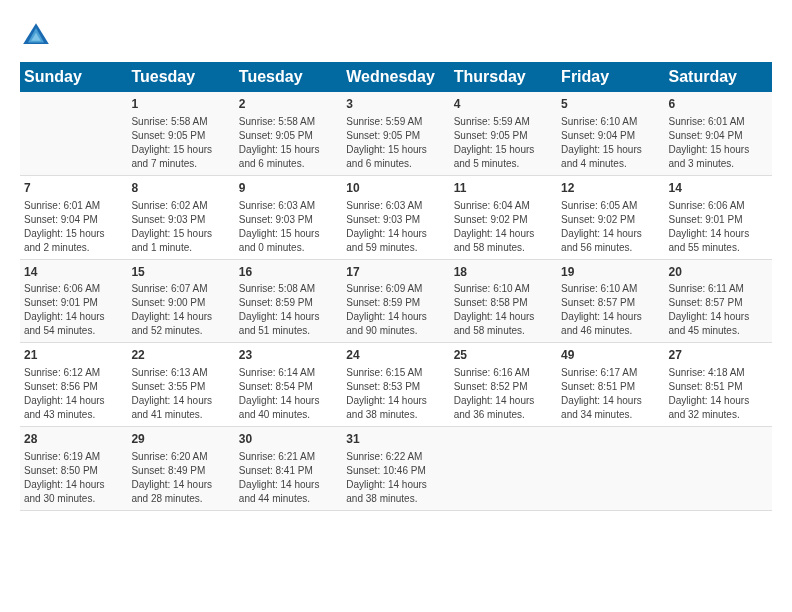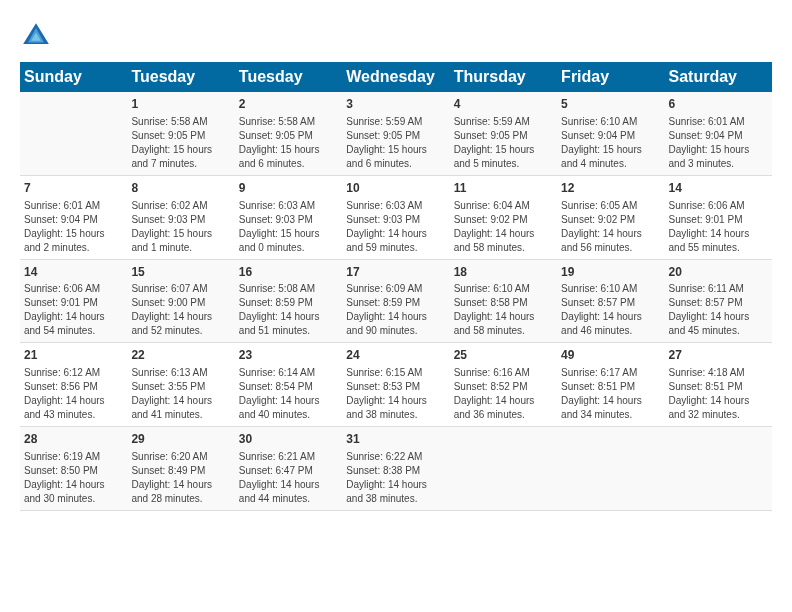--- a/index.html
+++ b/index.html
@@ -339,28 +339,28 @@
           <td>
             <span class="day-number">29</span>
             <div class="day-info">Sunrise: 6:20 AM</div>
             <div class="day-info">Sunset: 8:49 PM</div>
             <div class="day-info">Daylight: 14 hours</div>
             <div class="day-info">and 28 minutes.</div>
           </td>
           <td>
             <span class="day-number">30</span>
             <div class="day-info">Sunrise: 6:21 AM</div>
-            <div class="day-info">Sunset: 6:47 PM</div>
+            <div class="day-info">Sunset: 8:41 PM</div>
             <div class="day-info">Daylight: 14 hours</div>
             <div class="day-info">and 44 minutes.</div>
           </td>
           <td>
             <span class="day-number">31</span>
             <div class="day-info">Sunrise: 6:22 AM</div>
-            <div class="day-info">Sunset: 8:38 PM</div>
+            <div class="day-info">Sunset: 10:46 PM</div>
             <div class="day-info">Daylight: 14 hours</div>
             <div class="day-info">and 38 minutes.</div>
           </td>
           <td></td>
           <td></td>
           <td></td>
         </tr>
       </tbody>
   </table>
 </div>

